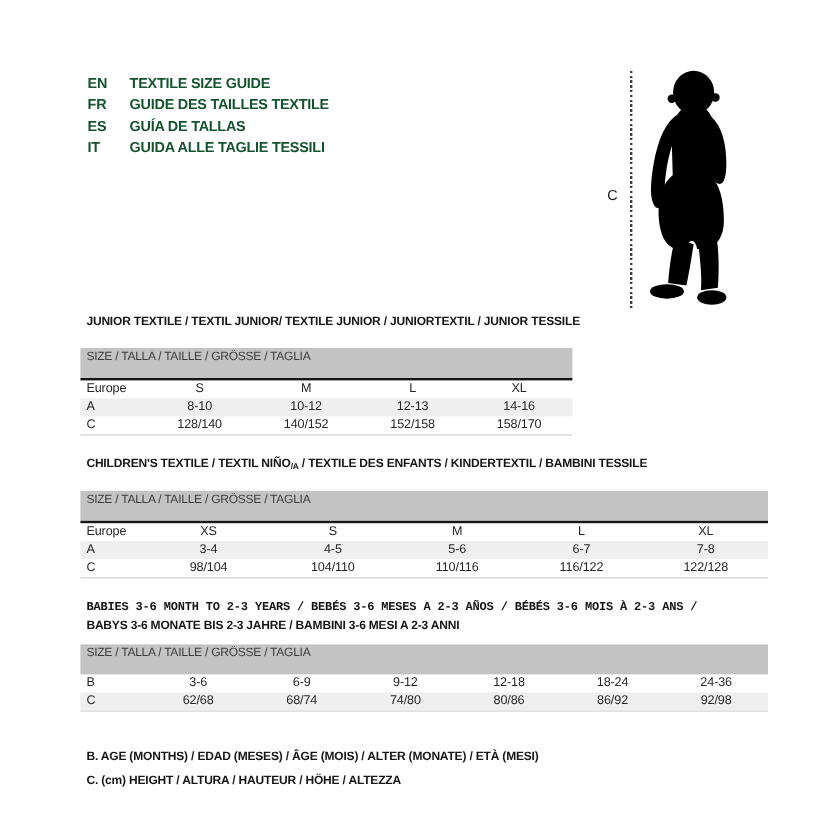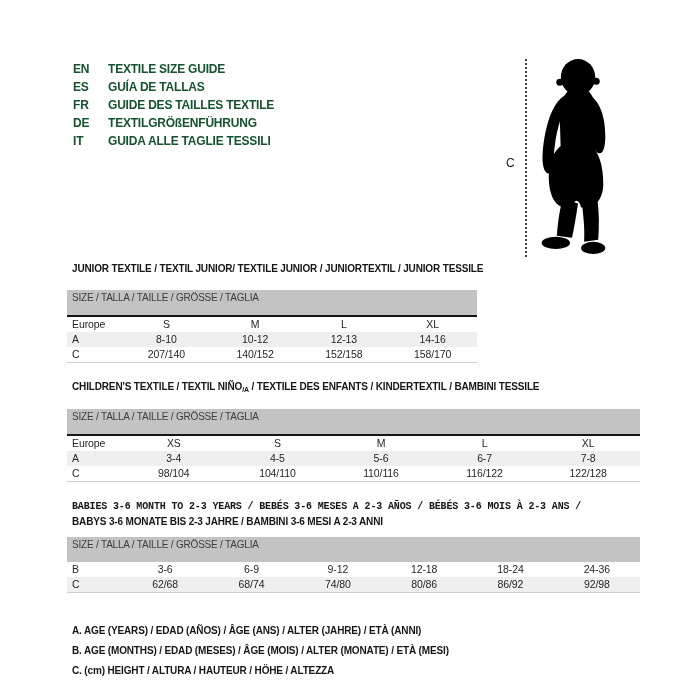--- a/index.html
+++ b/index.html
@@ -51,30 +51,26 @@
 <body>
 
 <div class="page">
 
   <div class="lang-block">
     <div class="lang-row">
       <span class="code">EN</span>
       <span class="label">TEXTILE SIZE GUIDE</span>
     </div>
     <div class="lang-row">
-      <span class="code">ES</span>
-      <span class="label">GUÍA DE TALLAS</span>
-    </div>
-    <div class="lang-row">
       <span class="code">FR</span>
       <span class="label">GUIDE DES TAILLES TEXTILE</span>
     </div>
     <div class="lang-row">
-      <span class="code">DE</span>
-      <span class="label">TEXTILGRÖßENFÜHRUNG</span>
+      <span class="code">ES</span>
+      <span class="label">GUÍA DE TALLAS</span>
     </div>
     <div class="lang-row">
       <span class="code">IT</span>
       <span class="label">GUIDA ALLE TAGLIE TESSILI</span>
     </div>
   </div>
 
   <div class="dash-line"></div>
   <div class="c-label">C</div>
   <svg class="silhouette" width="84" height="198" viewBox="0 0 82 196" xmlns="http://www.w3.org/2000/svg">
@@ -107,21 +103,21 @@
       </div>
       <div class="trow alt">
         <span class="rlabel">A</span>
         <span class="cell">8-10</span>
         <span class="cell">10-12</span>
         <span class="cell">12-13</span>
         <span class="cell">14-16</span>
       </div>
       <div class="trow">
         <span class="rlabel">C</span>
-        <span class="cell">207/140</span>
+        <span class="cell">128/140</span>
         <span class="cell">140/152</span>
         <span class="cell">152/158</span>
         <span class="cell">158/170</span>
       </div>
     </div>
 
     <div class="tbl-title mt-t2"><span>CHILDREN'S TEXTILE / TEXTIL NIÑO</span><span class="sub">/A</span><span> / TEXTILE DES ENFANTS / KINDERTEXTIL / BAMBINI TESSILE</span></div>
     <div class="tbl">
       <div class="band">SIZE / TALLA / TAILLE / GRÖSSE / TAGLIA</div>
       <div class="trow first">
@@ -168,19 +164,18 @@
         <span class="cell">62/68</span>
         <span class="cell">68/74</span>
         <span class="cell">74/80</span>
         <span class="cell">80/86</span>
         <span class="cell">86/92</span>
         <span class="cell">92/98</span>
       </div>
     </div>
 
     <div class="notes">
-      <div class="note-line">A. AGE (YEARS) / EDAD (AÑOS) / ÂGE (ANS) / ALTER (JAHRE) / ETÀ (ANNI)</div>
       <div class="note-line">B. AGE (MONTHS) / EDAD (MESES) / ÂGE (MOIS) / ALTER (MONATE) / ETÀ (MESI)</div>
       <div class="note-line">C. (cm) HEIGHT / ALTURA / HAUTEUR / HÖHE / ALTEZZA</div>
     </div>
 
   </div>
 </div>
 
 </body></html>

